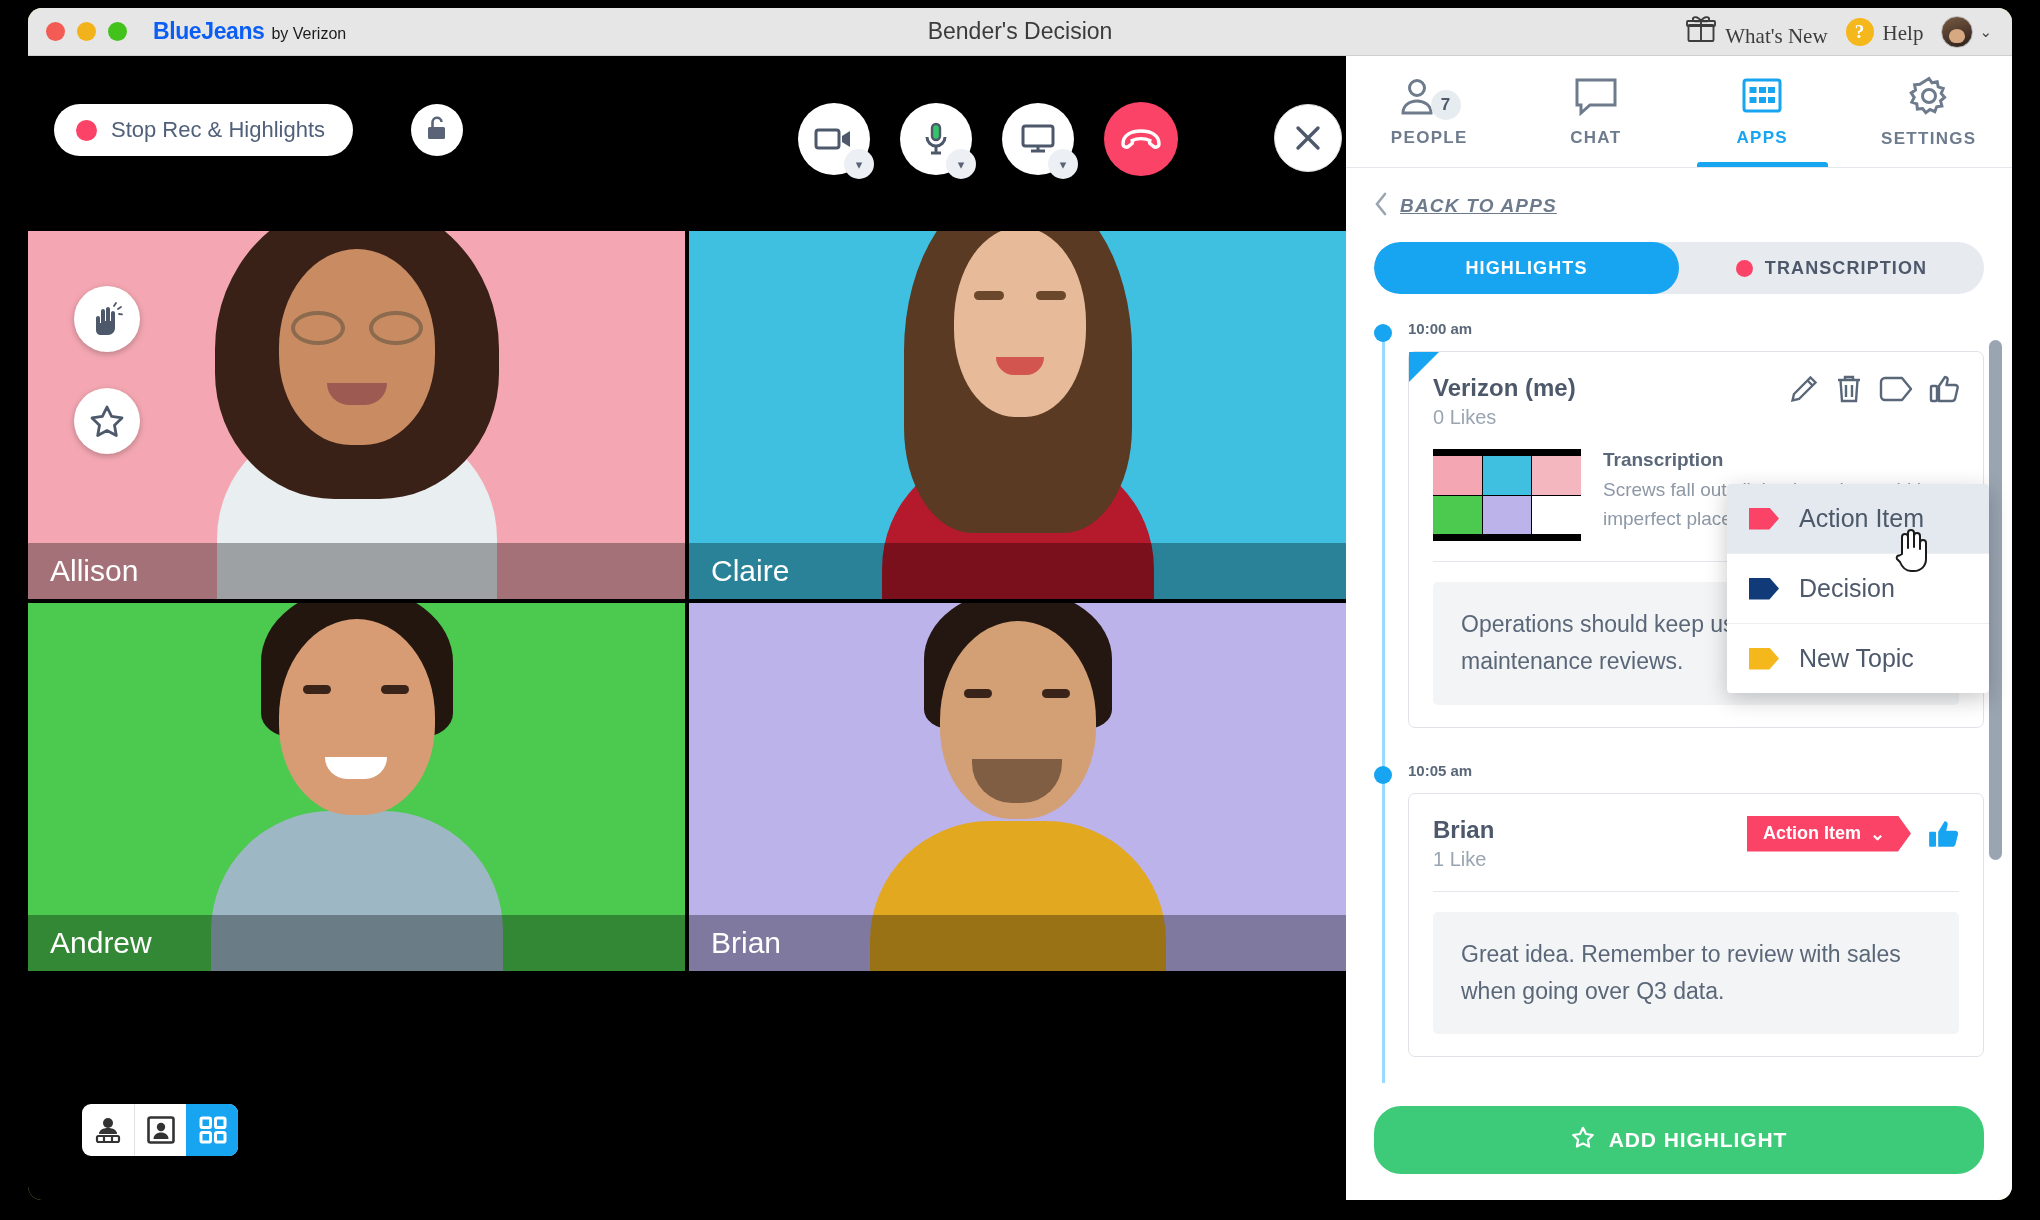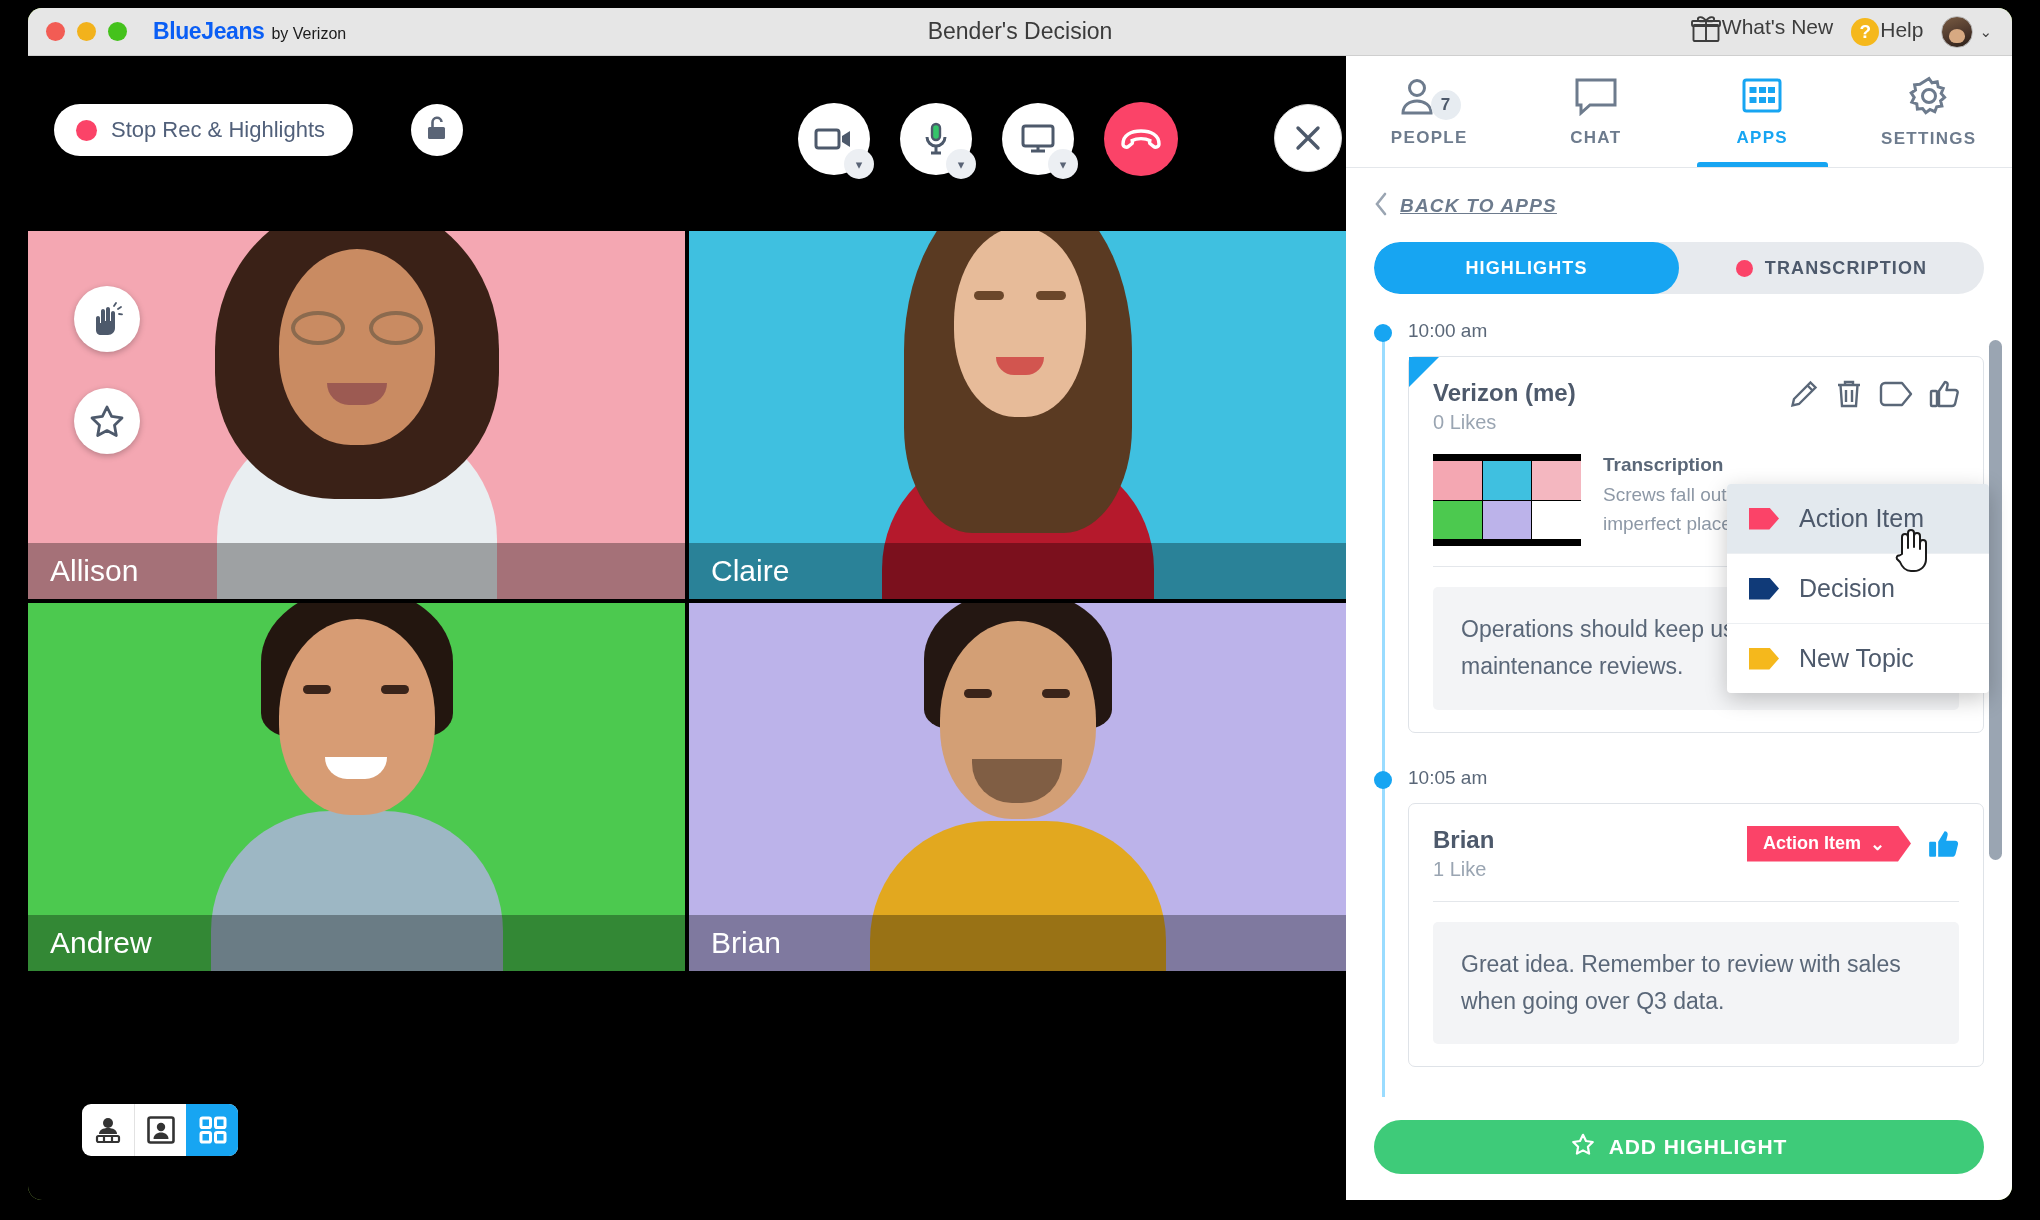--- a/index.html
+++ b/index.html
@@ -43,21 +43,21 @@
   .brand-by { color: #1c1c1c; font-size: 16px; font-weight: 400; }
 
   .win-title {
     position: absolute; left: 0; right: 0; text-align: center;
     font-size: 23px; color: #3b3b3b; pointer-events: none;
   }
   .tb-right {
     margin-left: auto; display: flex; align-items: center;
     gap: 18px; padding-right: 20px;
   }
-  .tb-item { display: flex; align-items: flex-start; gap: 1px; font-size: 21px; color: #3d3d3d; cursor: pointer; }
+  .tb-item { display: flex; align-items: flex-end; gap: 9px; font-size: 21px; color: #3d3d3d; cursor: pointer; font-family: Liberation Serif, serif; }
   .help-circle {
     width: 28px; height: 28px; border-radius: 50%; background: #f5b81c;
     color: #fff; font-weight: 700; font-size: 19px;
     display:flex; align-items:center; justify-content:center;
   }
   .avatar-wrap { display:flex; align-items:center; gap:6px; cursor:pointer; }
   .avatar {
     width: 32px; height: 32px; border-radius: 50%;
     background: linear-gradient(160deg,#7a5c43 0%, #4a352a 60%, #2b1f18 100%);
     border: 1px solid #bbb; position: relative; overflow: hidden;
@@ -203,21 +203,21 @@
   .timeline { position: relative; padding-left: 34px; }
   .timeline::before {
     content:""; position:absolute; left: 8px; top: 10px; bottom: -60px;
     width: 3px; background: #9adcff;
   }
   .tl-item { position: relative; margin-bottom: 34px; }
   .tl-bullet {
     position:absolute; left: -34px; top: 4px;
     width: 18px; height: 18px; border-radius: 50%; background: #17a5f2;
   }
-  .tl-time { font-size: 19px; color: #5a6778; margin-bottom: 14px; }
+  .tl-time { font-size: 15px; color: #5a6778; margin-bottom: 14px; font-weight: bold; }
 
   .card {
     border: 1px solid #dfe3e8; border-radius: 7px; background: #fff;
     padding: 22px 24px 22px 24px; position: relative;
   }
   .card.flag::before {
     content:""; position:absolute; left:0; top:0;
     border-top: 30px solid #17a5f2; border-right: 30px solid transparent;
   }
   .card-head { display:flex; align-items:flex-start; }
@@ -272,21 +272,21 @@
   .dd-item + .dd-item { border-top: 1px solid #eceff2; }
   .dd-item.hl { background: #e3e9ee; }
   .dd-tag { width: 30px; height: 22px; flex:none;
     clip-path: polygon(0 0, 68% 0, 100% 50%, 68% 100%, 0 100%); }
 
   .cursor-hand { position:absolute; left: 1893px; top: 528px; z-index: 50; }
 
   
   .panel-footer { padding: 22px 28px 26px 28px; border-top: 1px solid transparent; }
   .add-hl {
-    height: 54px; border-radius: 27px; background: #3ecb79; color: #fff;
+    height: 68px; border-radius: 27px; background: #3ecb79; color: #fff;
     display:flex; align-items:center; justify-content:center; gap: 14px;
     font-size: 21px; font-weight: 700; letter-spacing: .9px; cursor:pointer;
   }
 </style>
 </head>
 <body>
 
 <div id="app">
   <div class="window">
 

